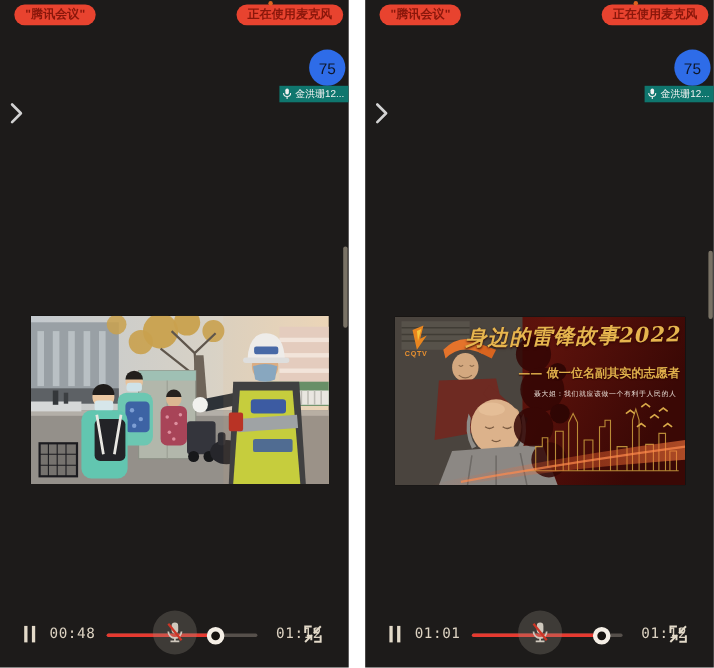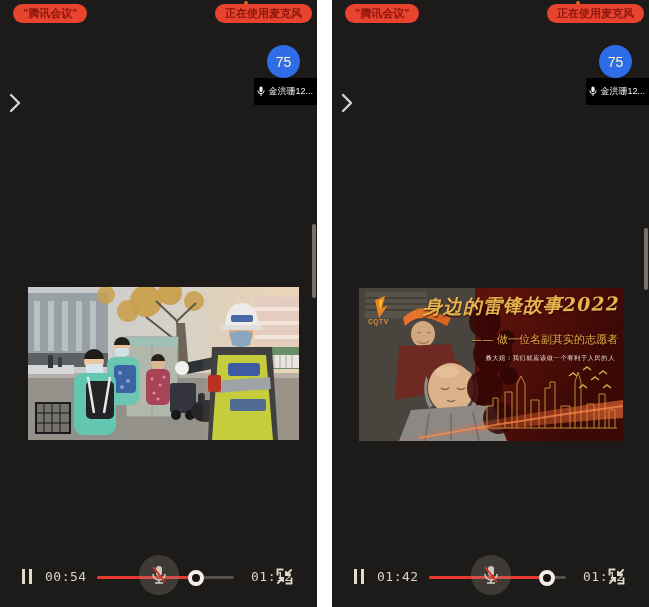--- a/index.html
+++ b/index.html
@@ -22,25 +22,25 @@
   }
   .pill.app{left:13px;}
   .pill.mic{right:5px;text-align:right;}
   .rec-dot{position:absolute;top:1px;right:69px;width:4px;height:4px;border-radius:2px;background:#de6320;}
 
   
   .chevron{position:absolute;left:8px;top:92px;width:14px;height:22px;cursor:pointer;}
 
   
   .volume-badge{
-    position:absolute;top:45px;right:17px;width:33px;height:33px;border-radius:50%;
-    background:#2e6ce8;color:#fef9c3;font-size:14px;display:flex;align-items:center;justify-content:center;
+    position:absolute;top:45px;right:3px;width:33px;height:33px;border-radius:50%;
+    background:#2e6ce8;color:#0f172a;font-size:14px;display:flex;align-items:center;justify-content:center;
   }
   .name-tag{
-    position:absolute;top:78px;right:0;height:27px;background:#000000;color:#f2f2f2;
+    position:absolute;top:78px;right:0;height:15px;background:#0f766e;color:#f2f2f2;
     font-size:9px;display:flex;align-items:center;gap:3px;padding:0 4px 0 3px;white-space:nowrap;
   }
 
   
   .scrollbar{position:absolute;right:1px;width:4px;border-radius:2px;background:#8a8173;opacity:.85;}
   .panel.left  .scrollbar{top:224px;height:74px;}
   .panel.right .scrollbar{top:228px;height:62px;}
 
   
   .videoframe{position:absolute;background:#000;overflow:hidden;margin-top:36px;}
@@ -48,21 +48,21 @@
   .panel.right .videoframe{left:27px;top:252px;width:264px;height:153px;}
   .videoframe svg{display:block;}
 
   
   .poster-title{
     position:absolute;top:5px;right:3px;color:#e6b54e;font-size:19px;font-weight:bold;
     font-family:"DejaVu Serif", serif;font-style:italic;letter-spacing:1px;white-space:nowrap;
     text-shadow:0 1px 2px #2a0503;transform:rotate(-1deg);
   }
   .poster-subtitle{
-    position:absolute;top:44px;right:5px;color:#dfae4a;font-size:11px;font-weight:normal;
+    position:absolute;top:44px;right:5px;color:#dfae4a;font-size:11px;font-weight:bold;
     font-family:"DejaVu Serif", serif;white-space:nowrap;text-shadow:0 1px 1px #2a0503;
   }
   .poster-caption{
     position:absolute;top:66px;right:8px;color:#e8ded6;font-size:10px;letter-spacing:1px;
     white-space:nowrap;transform:scale(.62);transform-origin:top right;
   }
   .poster-logo{
     position:absolute;top:30px;left:9px;color:#e89030;font-size:10px;font-weight:bold;
     transform:scale(.65);transform-origin:top left;letter-spacing:1px;
   }
@@ -222,21 +222,21 @@
         <rect x="203" y="28" width="22" height="7" rx="2" fill="#3a63ab"></rect>
       </g>
       <rect x="175" y="0" width="96" height="153" fill="#f2b072" opacity="0.08"></rect>
     </svg>
   </div>
 
   <div class="pause-btn">
       <i></i>
       <i></i>
     </div>
-  <div class="time current">00:54</div>
+  <div class="time current">00:48</div>
   <div class="track">
     <div class="fill" style="width: 72%;">
       <div class="knob"></div>
     </div>
   </div>
   <div class="time total">01:12</div>
   <div class="mute-btn">
     <svg width="20" height="22" viewBox="0 0 20 22">
       <rect x="7" y="2" width="6" height="10" rx="3" fill="#cfc8bd"></rect>
       <path d="M4,10 a6,6 0 0 0 12,0" fill="none" stroke="#cfc8bd" stroke-width="1.6"></path>
@@ -353,21 +353,21 @@
     <div class="poster-logo">CQTV</div>
     <div class="poster-title">身边的雷锋故事2022</div>
     <div class="poster-subtitle">—— 做一位名副其实的志愿者</div>
     <div class="poster-caption">聂大姐：我们就应该做一个有利于人民的人</div>
   </div>
 
   <div class="pause-btn">
       <i></i>
       <i></i>
     </div>
-  <div class="time current">01:42</div>
+  <div class="time current">01:01</div>
   <div class="track">
     <div class="fill" style="width: 86%;">
       <div class="knob"></div>
     </div>
   </div>
   <div class="time total">01:12</div>
   <div class="mute-btn">
     <svg width="20" height="22" viewBox="0 0 20 22">
       <rect x="7" y="2" width="6" height="10" rx="3" fill="#cfc8bd"></rect>
       <path d="M4,10 a6,6 0 0 0 12,0" fill="none" stroke="#cfc8bd" stroke-width="1.6"></path>

